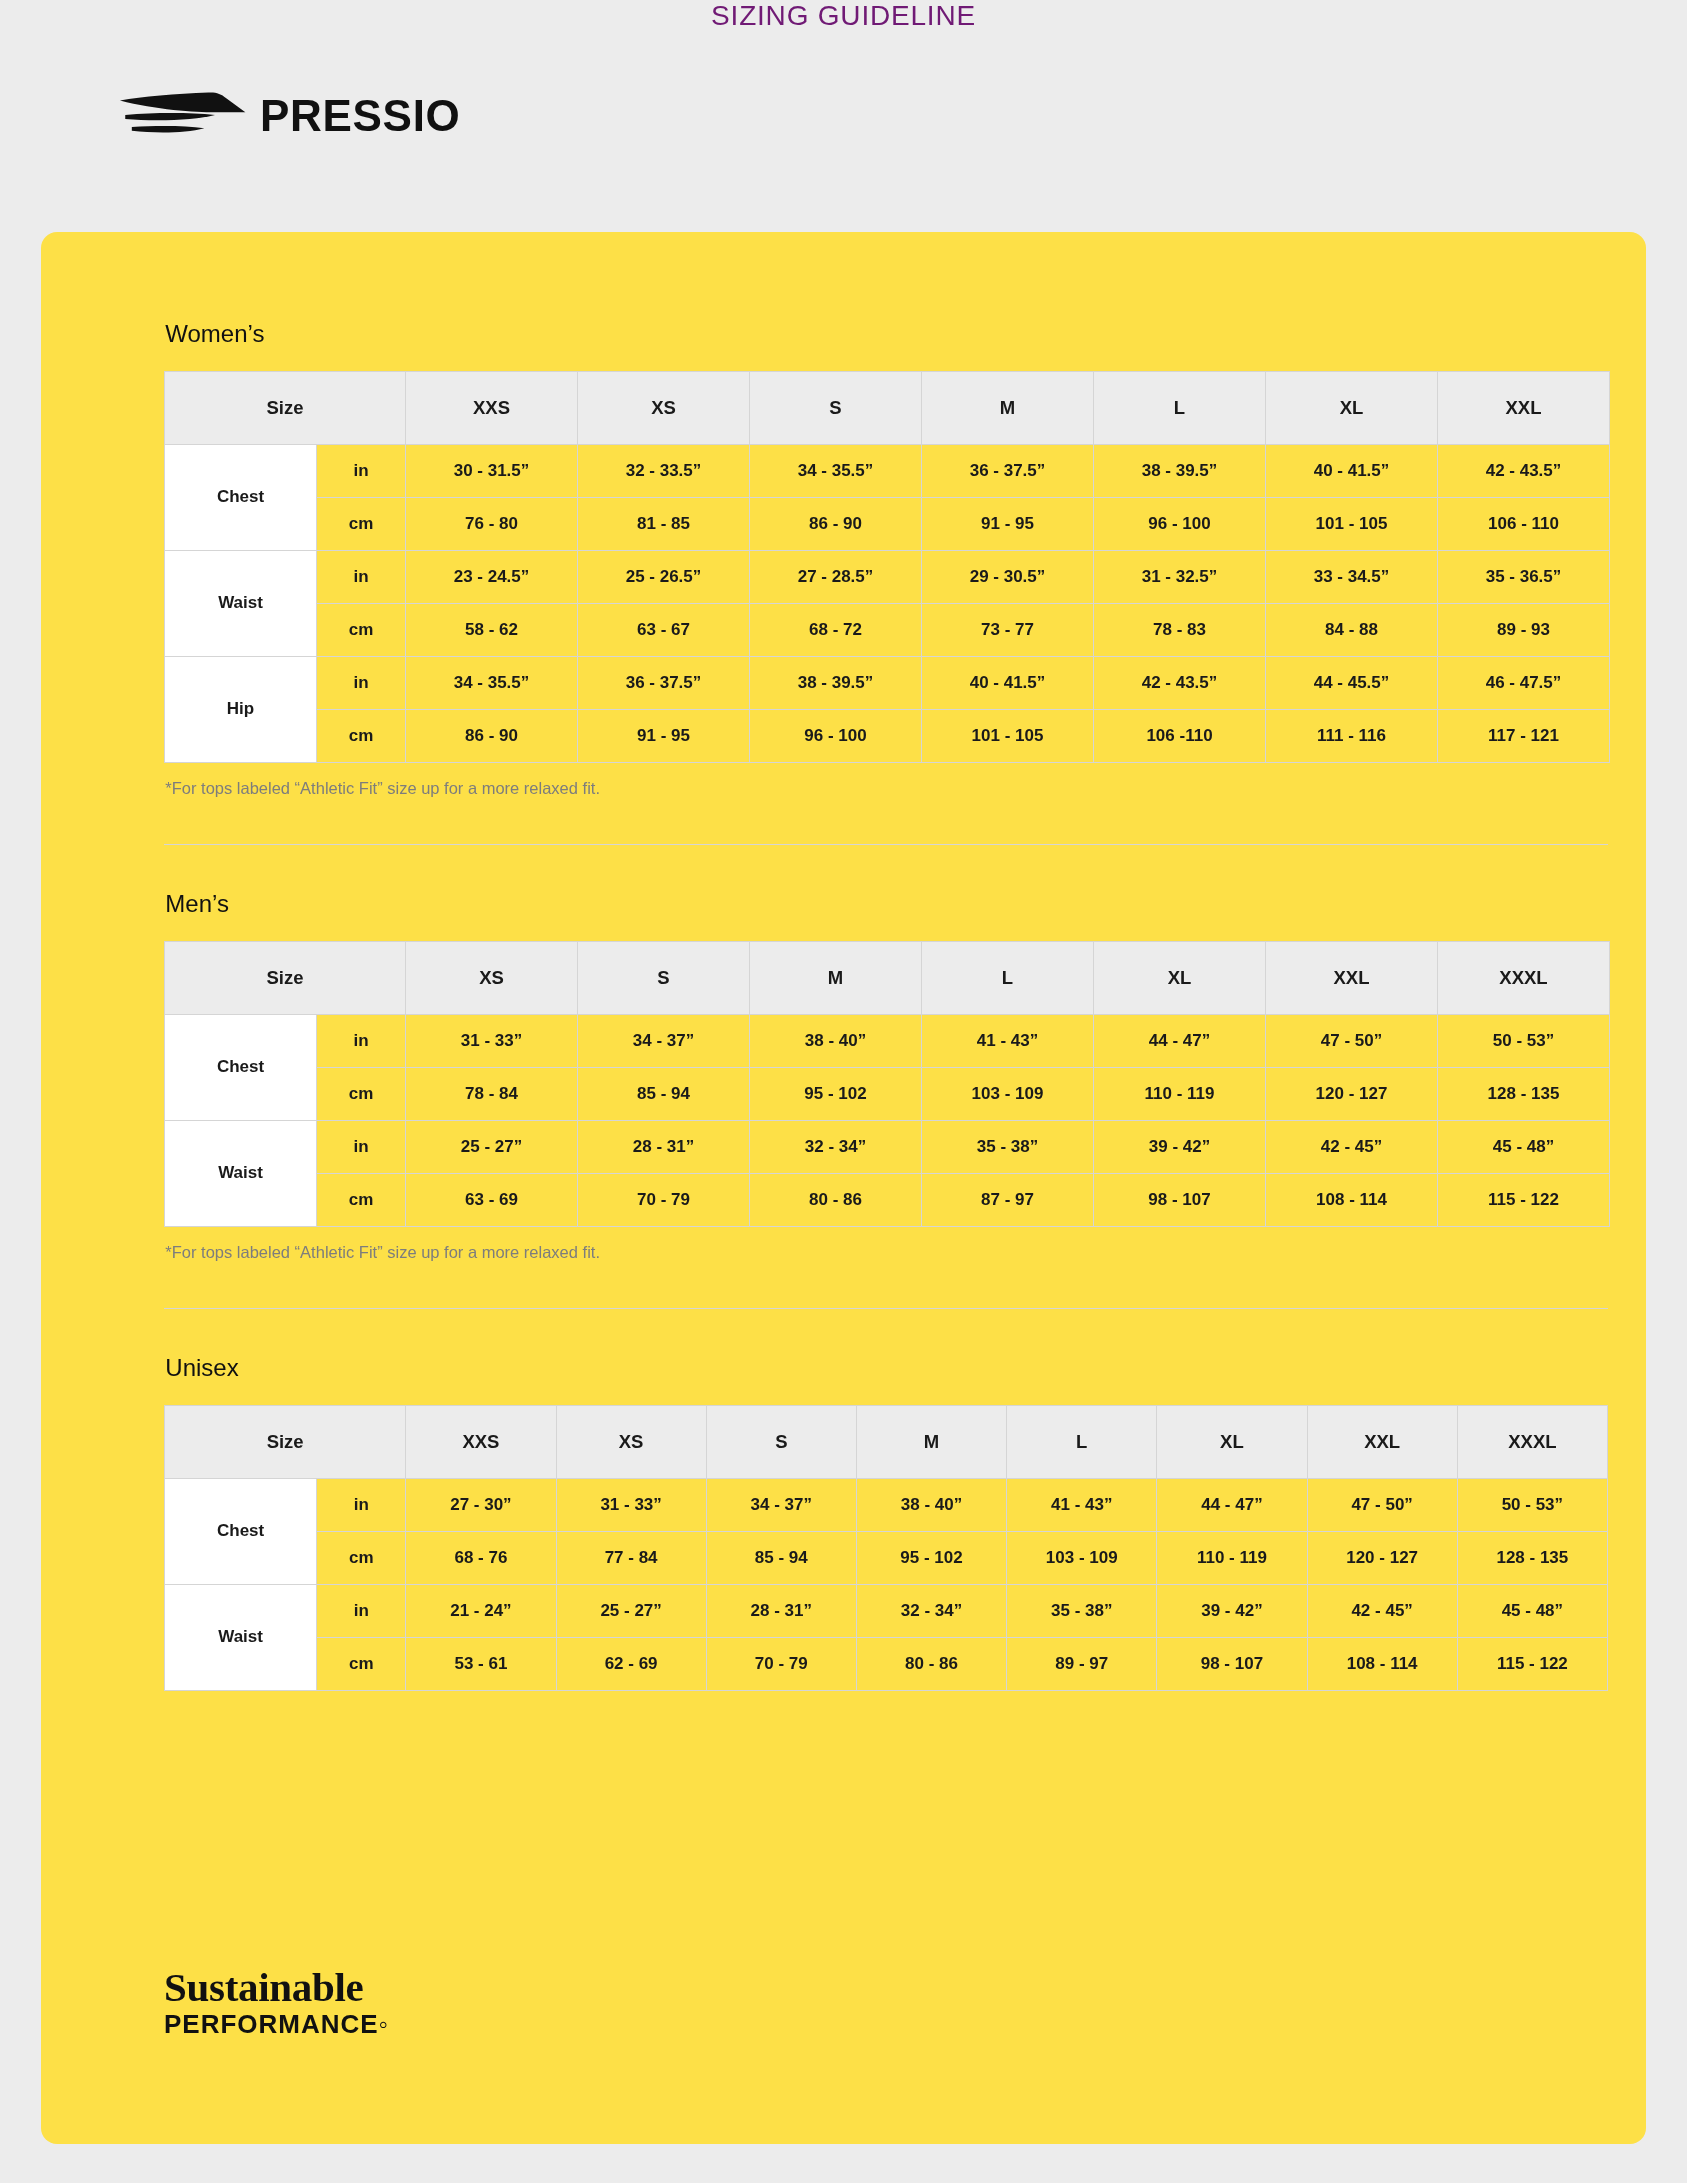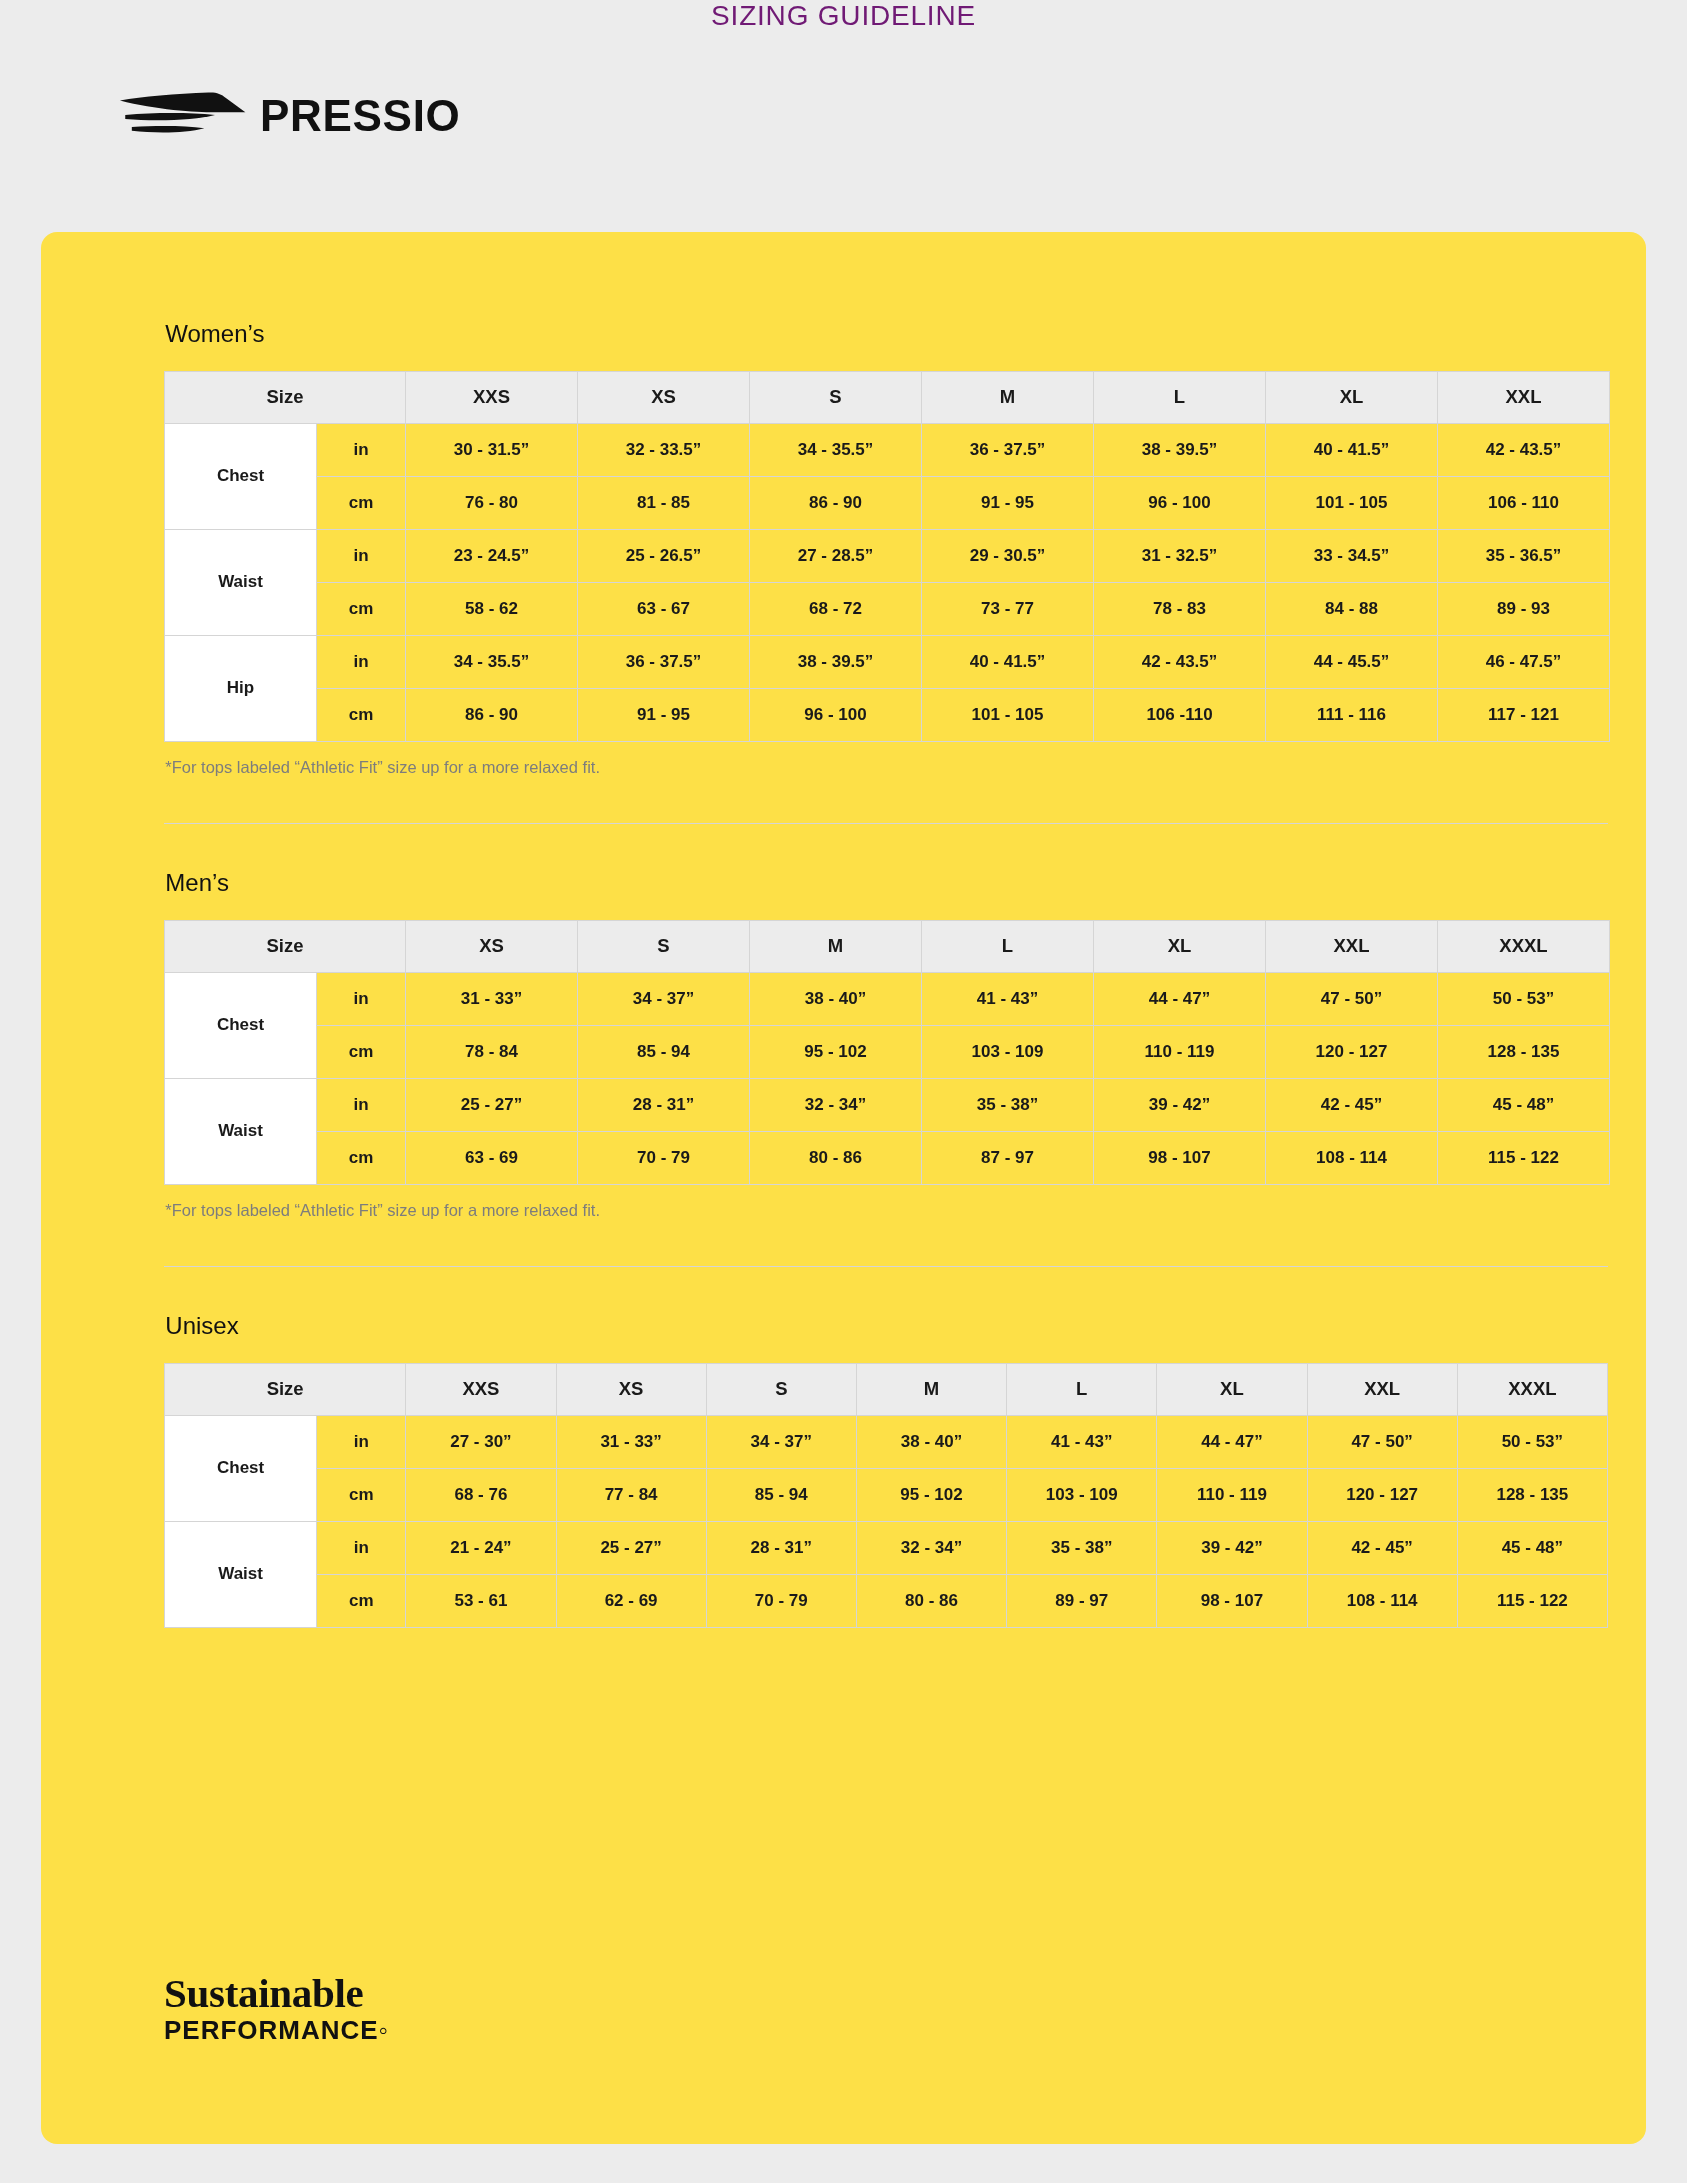--- a/index.html
+++ b/index.html
@@ -77,21 +77,21 @@
     text-align: center;
     font-size: 17px;
     color: #1a1a1a;
     font-weight: 700;
     padding: 0;
   }
   table.size-table thead th {
     background: #ececec;
     font-size: 18.5px;
     font-weight: 700;
-    height: 52px;
+    height: 73px;
   }
   table.size-table thead th.corner {
     background: #ececec;
   }
   td.rowgroup {
     font-weight: 400;
     font-size: 18.5px;
     background: #fff;
   }
   td.unit {
@@ -112,21 +112,21 @@
     width: 1444px;
     height: 0.7px;
     background: #d5d5d5;
     margin: 46px 0 46px 0;
   }
 
   
   .footer-logo {
     position: absolute;
     left: 123px;
-    bottom: 99px;
+    bottom: 105px;
     margin-top: 48px;
   }
   .sustainable {
     font-family: "Liberation Serif", serif;
     font-size: 41px;
     font-weight: 700;
     color: #111;
     line-height: 1;
     letter-spacing: -0.3px;
   }

